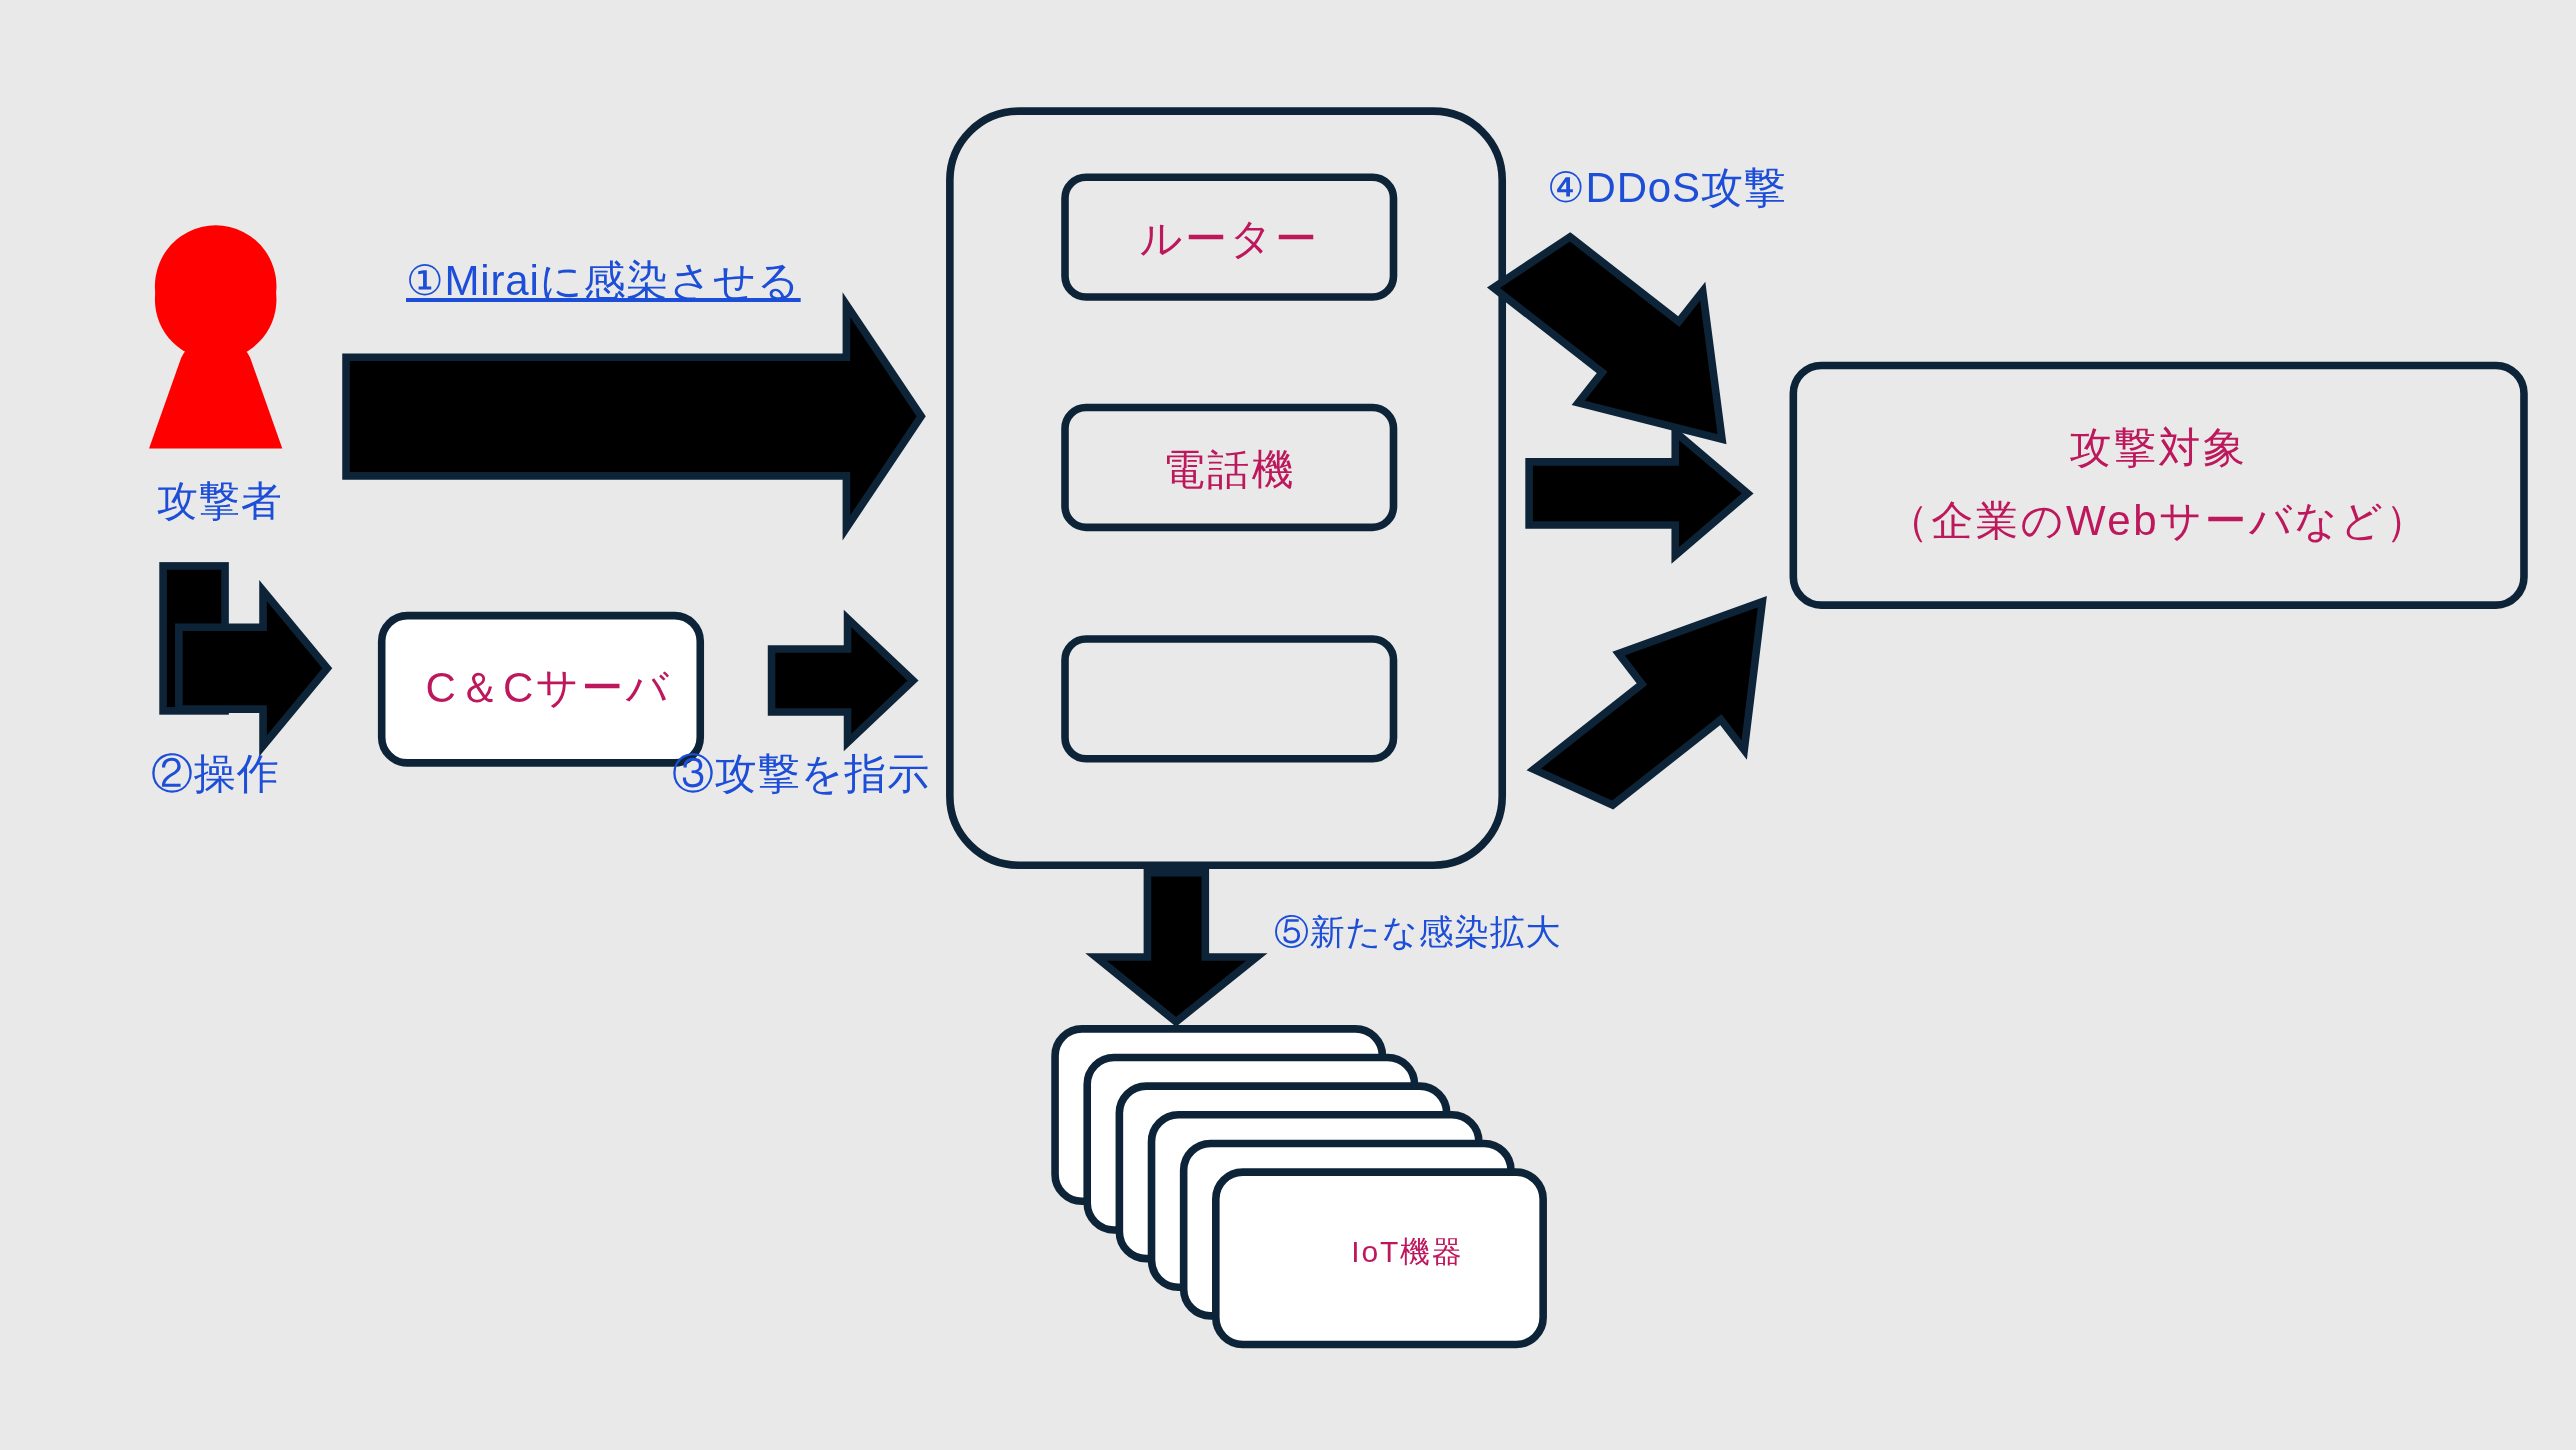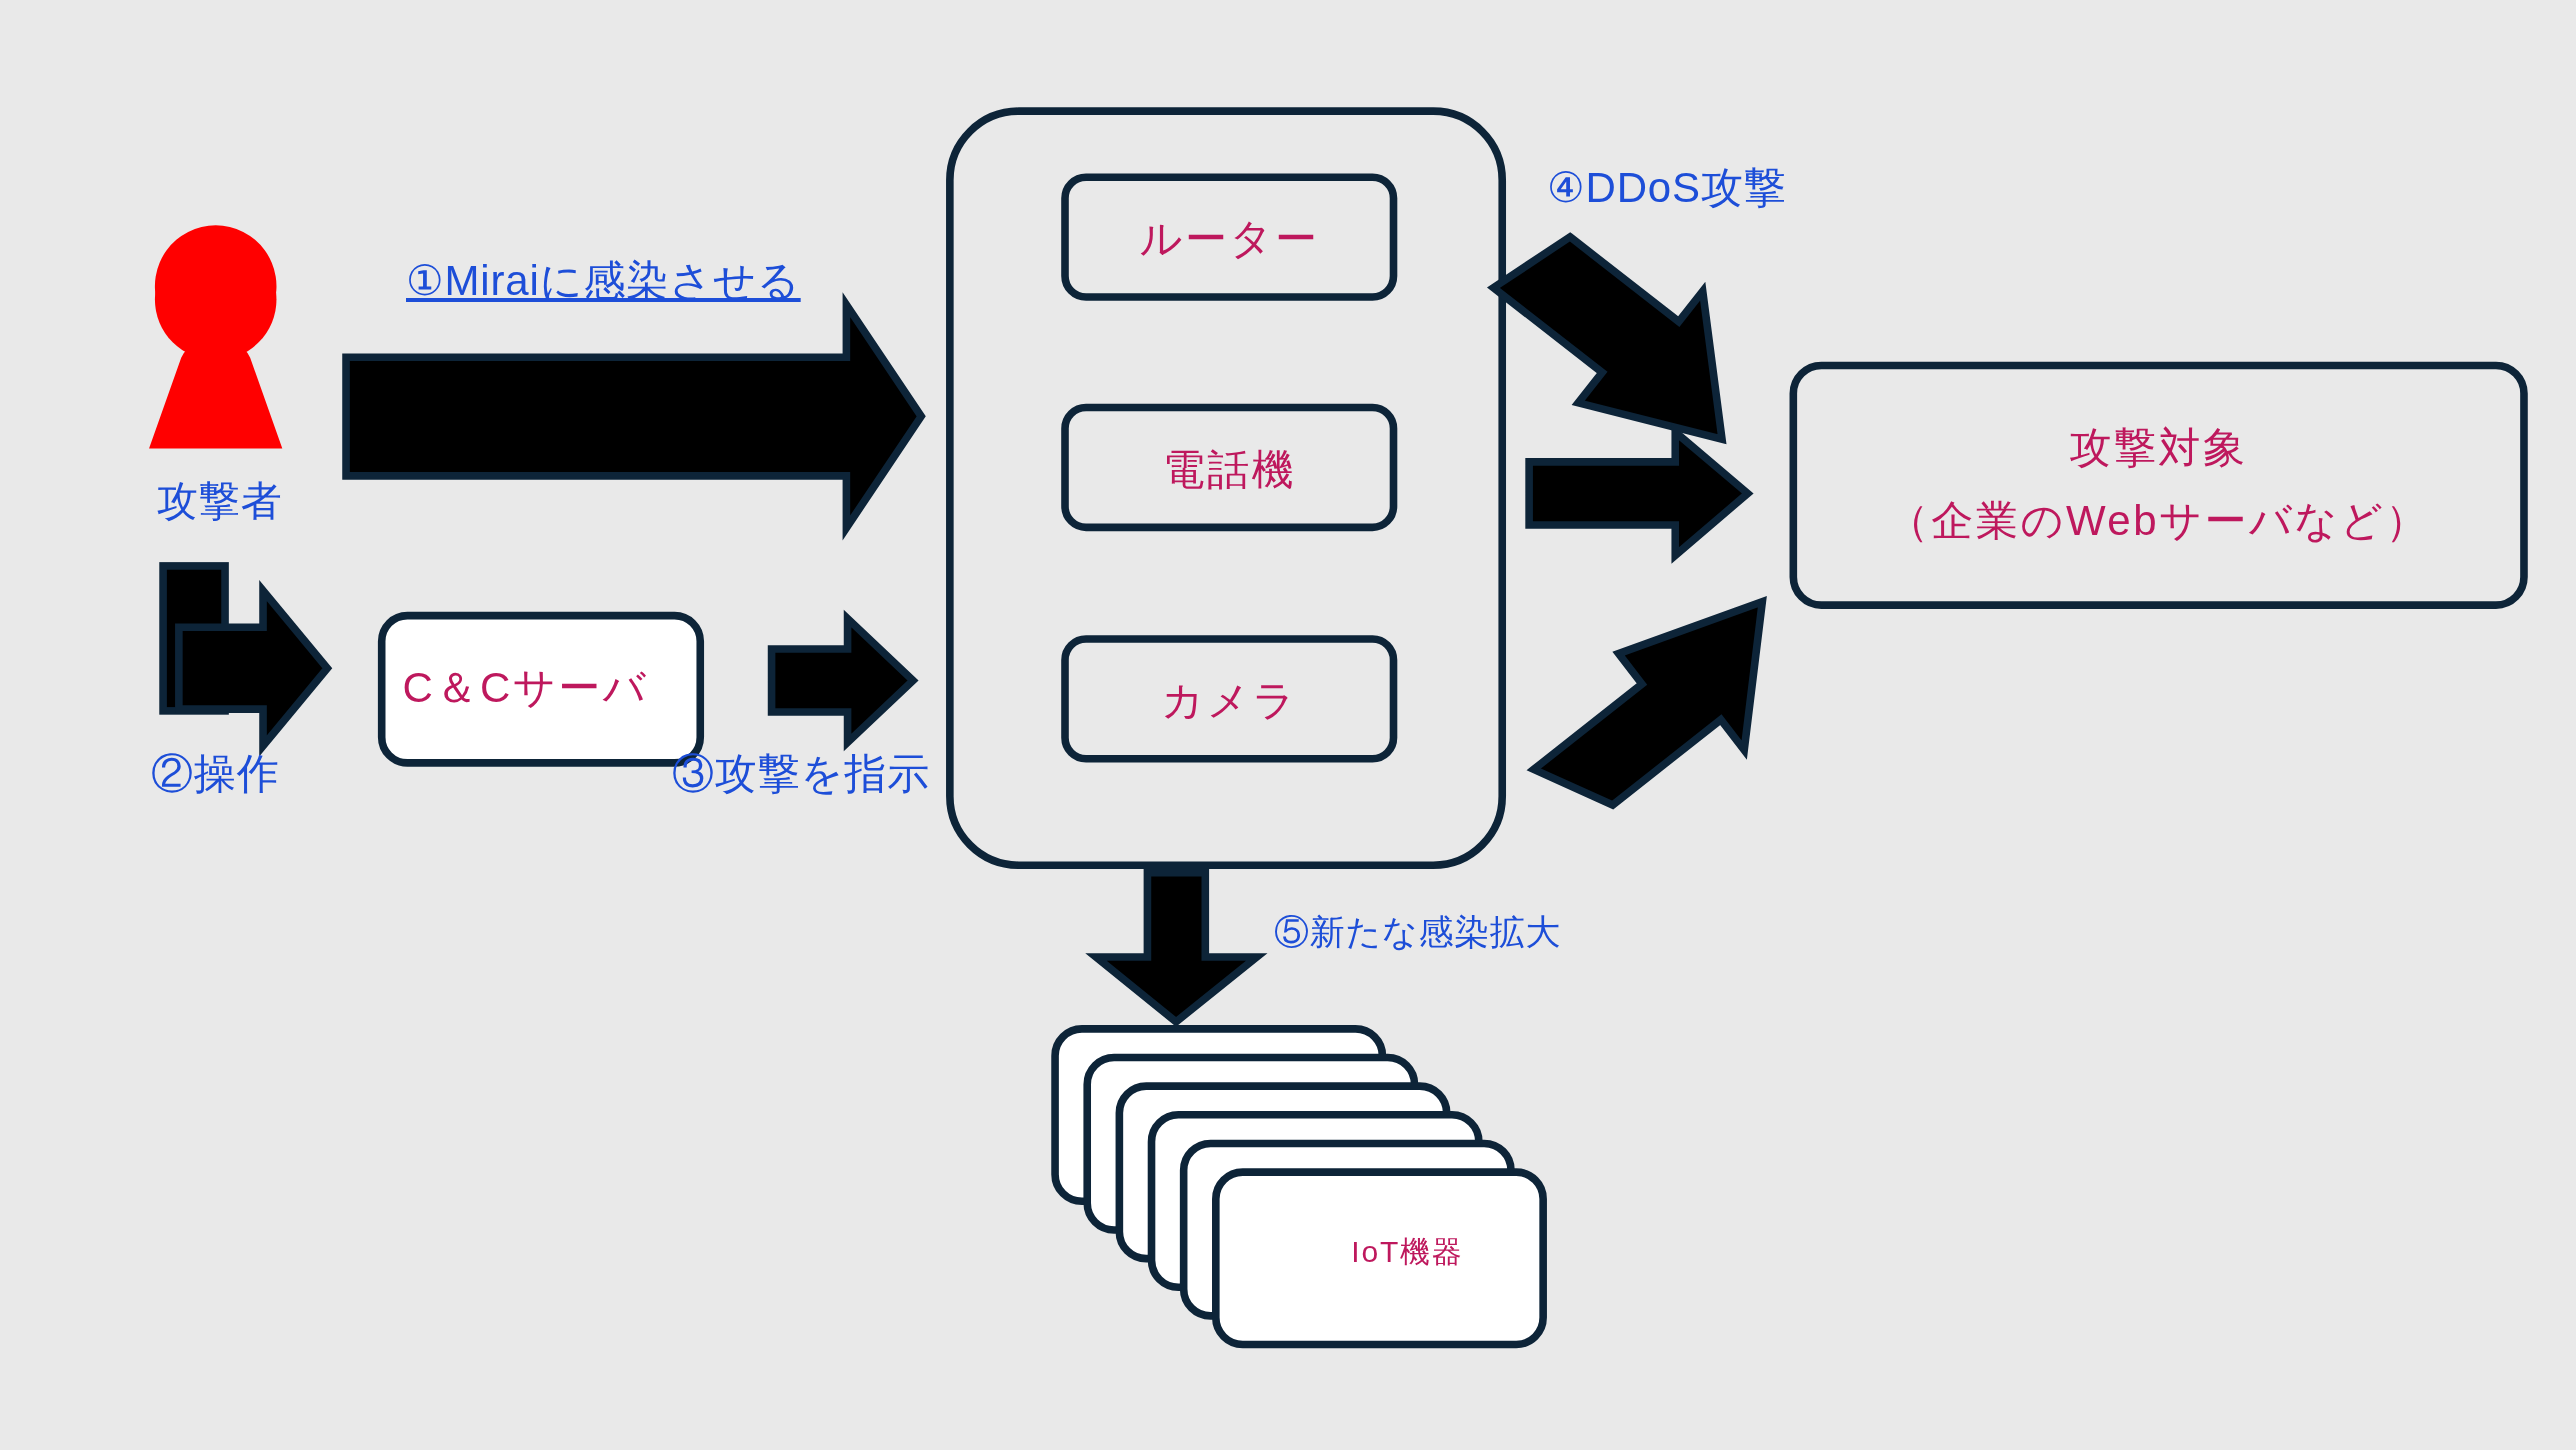--- a/index.html
+++ b/index.html
@@ -119,27 +119,26 @@
       <rect x="2080" y="2005" width="560" height="295" rx="46" ry="46" fill="#ffffff" stroke="#0d2438" stroke-width="13"></rect>
     </g>
   </svg>
 
   <div class="lbl" style="left:157px; top:479px; font-size:41px;">攻撃者</div>
 
   <div class="lbl" style="left:406px; top:257px; font-size:42px;text-decoration:underline;">①Miraiに感染させる</div>
 
   <div class="lbl" style="left:151px; top:750px; font-size:42px;">②操作</div>
 
-  <div class="box-text" style="left:366px; top:662px; width:319px; font-size:42px;">C＆Cサーバ</div>
+  <div class="box-text" style="left:389px; top:662px; width:319px; font-size:42px;">C＆Cサーバ</div>
 
   <div class="lbl" style="left:672px; top:750px; font-size:42px;">③攻撃を指示</div>
 
   <div class="box-text" style="left:1065px; top:213px; width:329px; font-size:42px;">ルーター</div>
   <div class="box-text" style="left:1065px; top:444px; width:329px; font-size:42px;">電話機</div>
-  <div class="box-text" style="left:1065px; top:675px; width:329px; font-size:42px;">カメラ</div>
 
   <div class="lbl" style="left:1547px; top:164px; font-size:42px;">④DDoS攻撃</div>
 
   <div class="box-text" style="left:1793px; top:422px; width:731px; font-size:42px;">攻撃対象</div>
   <div class="box-text" style="left:1793px; top:495px; width:731px; font-size:42px;">（企業のWebサーバなど）</div>
 
   <div class="lbl" style="left:1274px; top:912px; font-size:35px;">⑤新たな感染拡大</div>
 
   <div class="box-text" style="left:1244px; top:1233px; width:327px; font-size:30px;">IoT機器</div>
 

